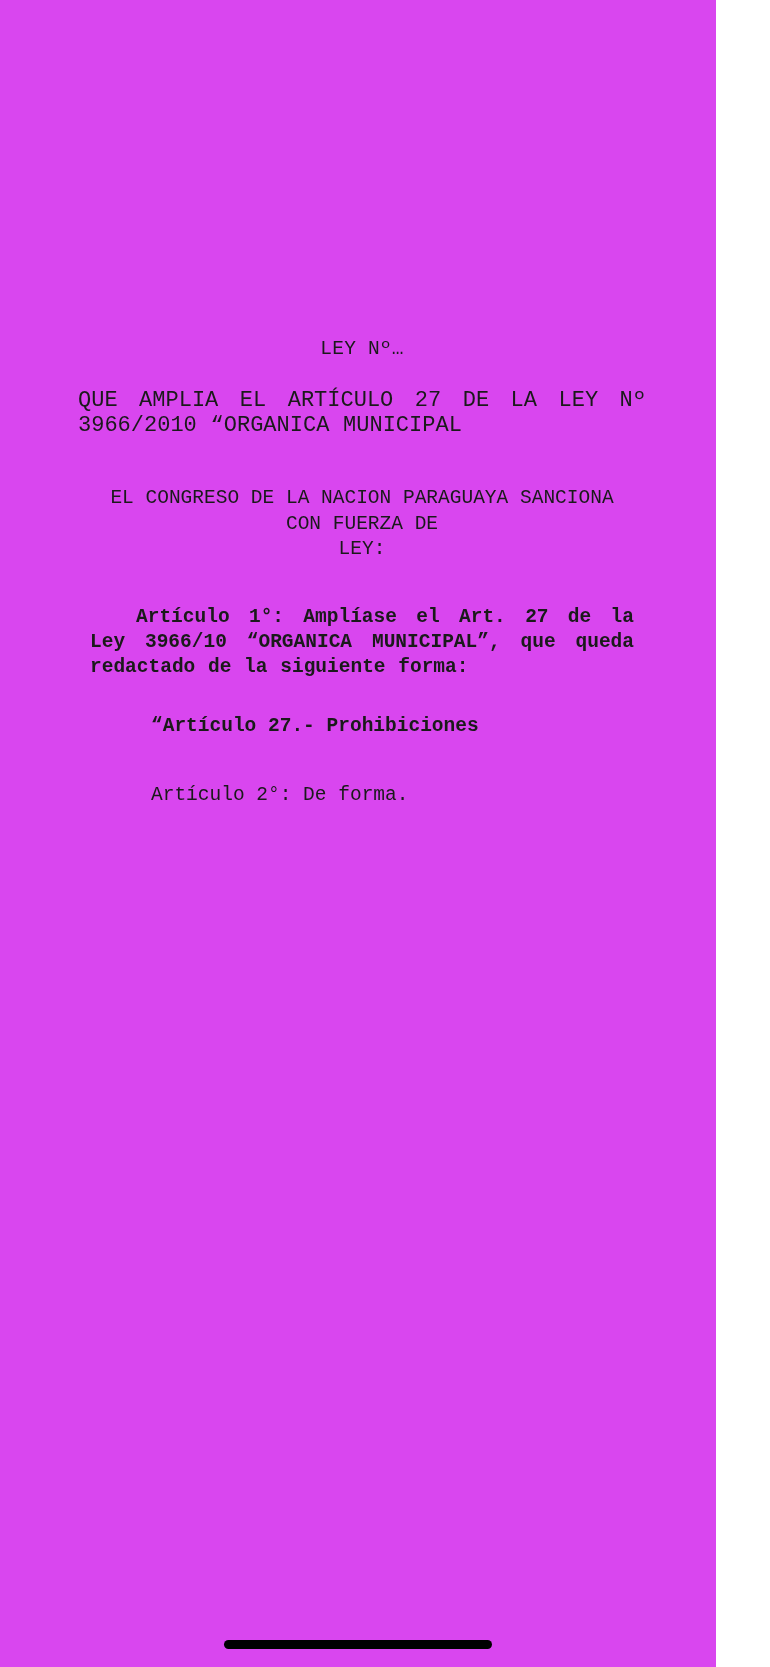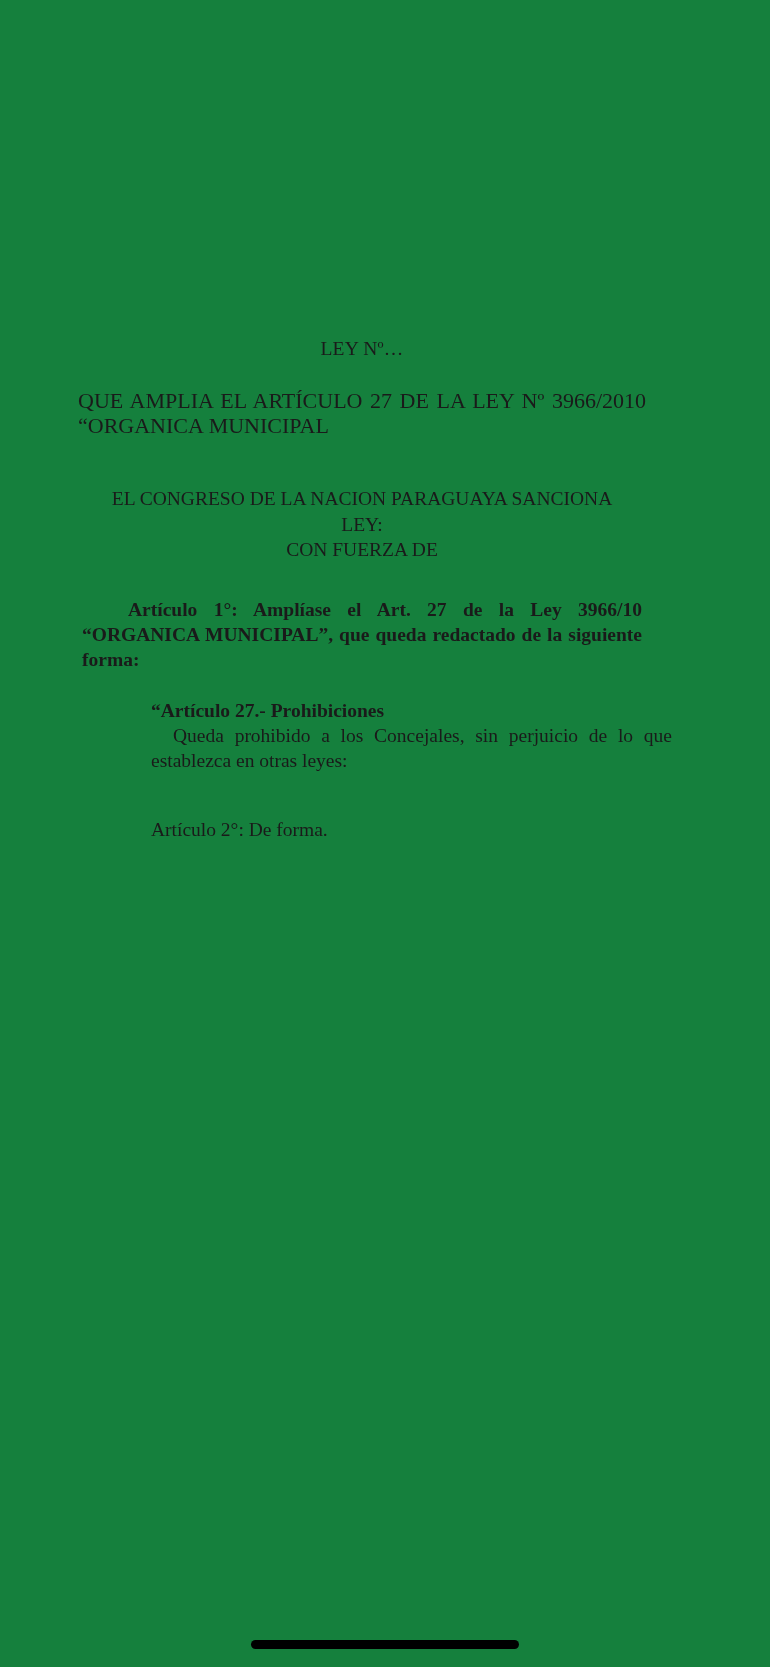--- a/index.html
+++ b/index.html
@@ -14,23 +14,24 @@
     font-family: "Liberation Serif", "DejaVu Serif", serif;
     color: #1a1a1a;
     overflow: hidden;
   }
 
   
   #page {
     position: absolute;
     left: 0;
     top: 0;
-    width: 770px;
+    width: 716px;
     height: 1667px;
-    background: #15803d;
+    background: #d946ef;
+    font-family: Liberation Mono, monospace;
   }
 
   
   #doc-body {
     position: absolute;
     left: 78px;
     top: 336px;
     width: 568px;
   }
 
@@ -59,21 +60,21 @@
     margin: 0;
   }
 
   
   .para-bold-justify {
     text-align: justify;
     text-align-last: left;
     font-weight: bold;
     font-size: 19.5px;
     line-height: 25px;
-    margin: 4px;
+    margin: 12px;
     word-spacing: 1px;
   }
 
   .indent-first {
     text-indent: 46px;
   }
 
   
   .inner-block {
     margin-left: 73px;
@@ -119,34 +120,33 @@
 
   <div id="doc-body">
 
     <p class="line-title">LEY Nº…</p>
 
     <p class="para-justify">QUE AMPLIA EL ARTÍCULO 27 DE LA LEY Nº 3966/2010 “ORGANICA MUNICIPAL</p>
 
     <div class="spacer-lg"></div>
 
     <p class="centered-block">EL CONGRESO DE LA NACION PARAGUAYA SANCIONA</p>
+    <p class="centered-block">CON FUERZA DE</p>
     <p class="centered-block">LEY:</p>
-    <p class="centered-block">CON FUERZA DE</p>
 
     <div class="spacer-md"></div>
 
     <p class="para-bold-justify indent-first">Artículo 1°: Amplíase el Art. 27 de la Ley 3966/10 “ORGANICA MUNICIPAL”, que queda redactado de la siguiente forma:</p>
 
     <div class="spacer-sm"></div>
 
     <div class="inner-block">
 
       <p class="inner-heading">“Artículo 27.- Prohibiciones</p>
 
-      <p class="inner-para">Queda prohibido a los Concejales, sin perjuicio de lo que establezca en otras leyes:</p>
 
       <div class="spacer-sm"></div>
 
 
       <div class="spacer-sm"></div>
 
       <p class="inner-heading" style="font-weight:normal;">Artículo 2°: De forma.</p>
 
     </div>
 

